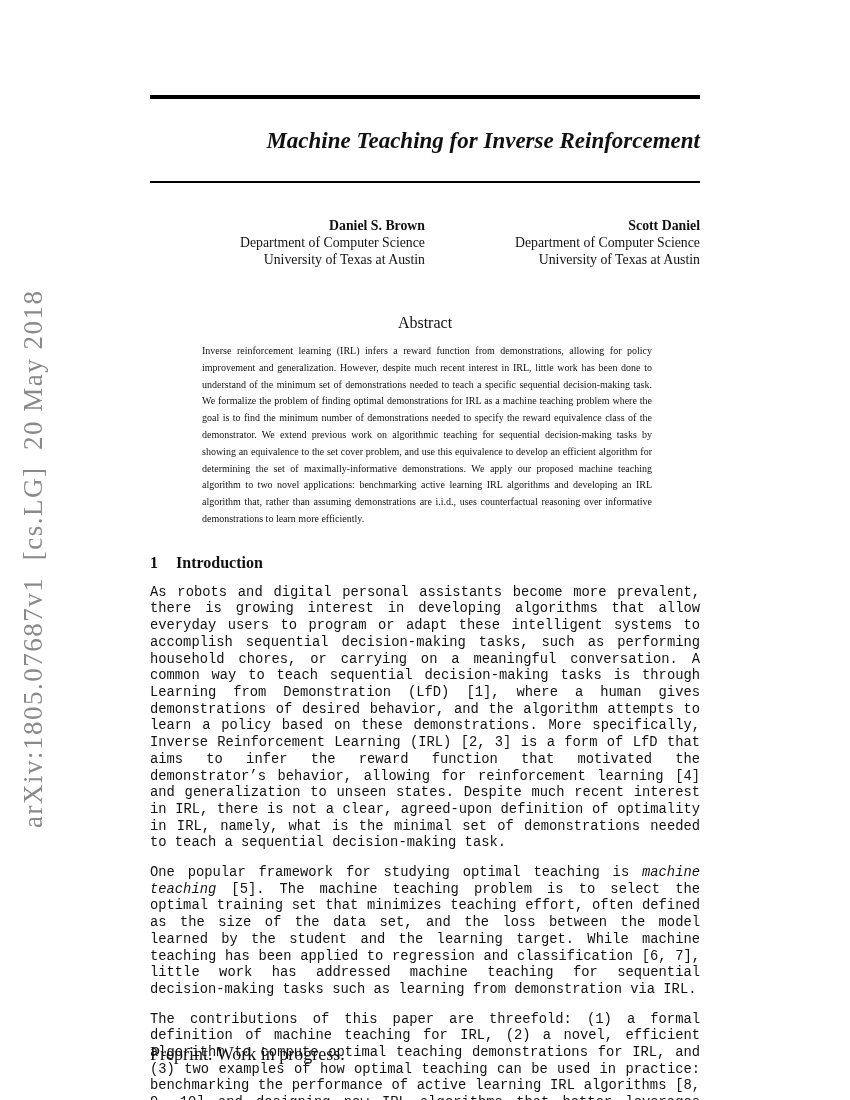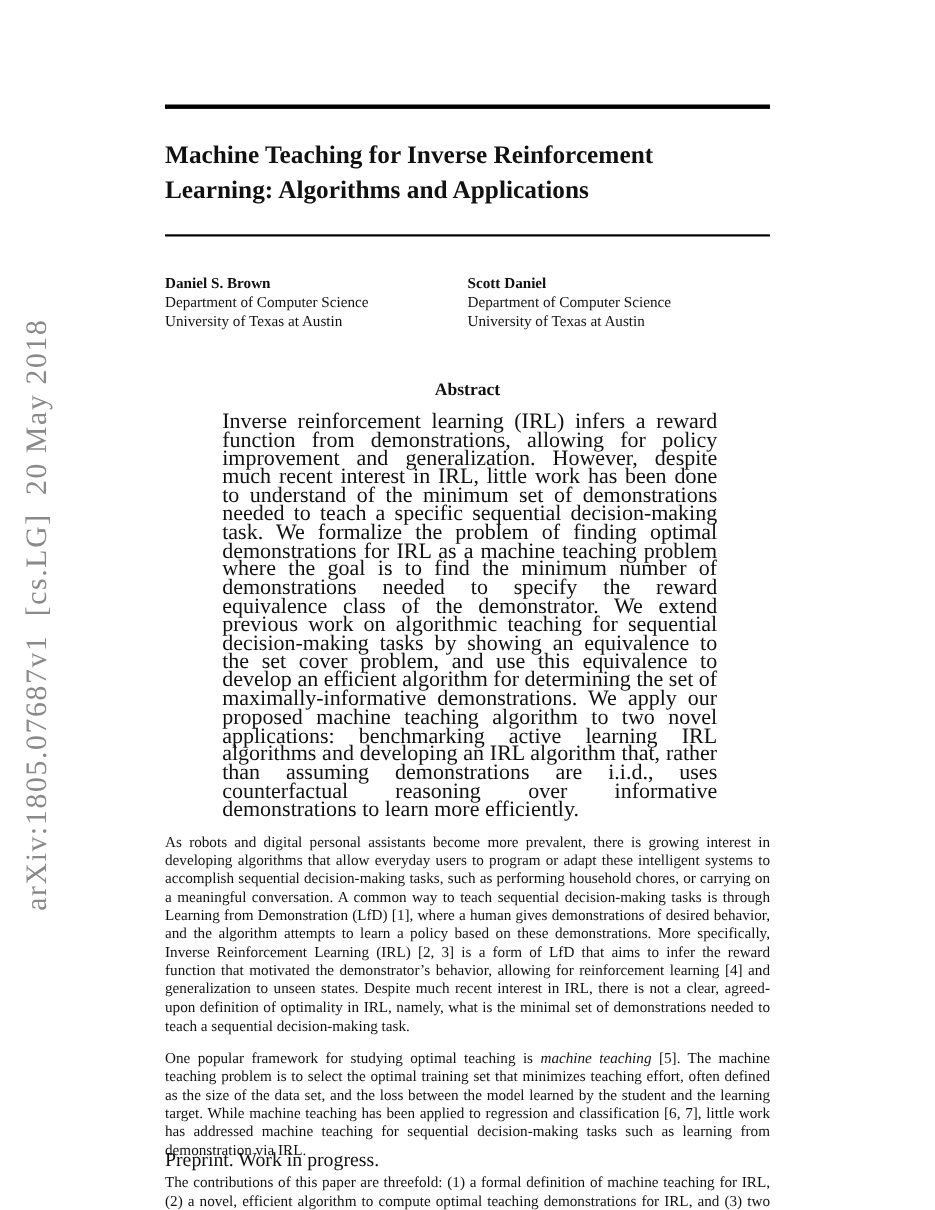--- a/index.html
+++ b/index.html
@@ -42,71 +42,73 @@
   }
   .rule-thin {
     margin-top: 24px;
     border: 0;
     border-top: 2px solid #000;
     height: 0;
   }
 
   h1.paper-title {
     margin: 26px 0 0 0;
-    text-align: left;
+    text-align: right;
     font-size: 23px;
     line-height: 32px;
     font-weight: bold;
+    font-style: italic;
   }
 
   .authors {
     margin-top: 34px;
     display: flex;
     justify-content: space-around;
   }
   .author {
-    text-align: left;
+    text-align: right;
     font-size: 13.8px;
     line-height: 17px;
     width: 50%;
   }
   .author .name { font-weight: bold; }
   .author .email {
     font-family: "Liberation Mono", monospace;
     font-size: 12px;
     letter-spacing: -0.3px;
   }
 
   .abstract-heading {
     margin-top: 46px;
     text-align: center;
     font-size: 16px;
-    font-weight: bold;
+    font-weight: normal;
   }
   .abstract-body {
     margin: 11px 48px 0 52px;
-    font-size: 20px;
+    font-size: 10px;
     line-height: 16.8px;
     text-align: justify;
     hyphens: auto;
   }
 
   .section-heading {
     margin-top: 26px;
     font-size: 16px;
     font-weight: bold;
   }
   .section-heading .sec-num { margin-right: 18px; }
 
   p.body-par {
     margin: 13px 0 0 0;
     font-size: 13.8px;
     line-height: 16.7px;
     text-align: justify;
     hyphens: auto;
+    font-family: Liberation Mono, monospace;
   }
   p.body-par em { font-style: italic; margin-top: 48px; }
 
   .footer-note {
     position: absolute;
     left: 150px;
     top: 1044px;
     font-size: 18px;
   }
 </style>
@@ -114,41 +116,43 @@
 <body>
 
 <div class="watermark">arXiv:1805.07687v1  [cs.LG]  20 May 2018</div>
 
 <div class="content">
 
   <hr class="rule-thick">
 
   <h1 class="paper-title">
     <span>Machine Teaching for Inverse Reinforcement</span><br>
-    <span>Learning: Algorithms and Applications</span>
   </h1>
 
   <hr class="rule-thin">
 
   <div class="authors">
     <div class="author">
       <div class="name">Daniel S. Brown</div>
       <div>Department of Computer Science</div>
       <div>University of Texas at Austin</div>
     </div>
     <div class="author">
       <div class="name">Scott Daniel</div>
       <div>Department of Computer Science</div>
       <div>University of Texas at Austin</div>
     </div>
   </div>
 
   <div class="abstract-heading">Abstract</div>
   <div class="abstract-body">Inverse reinforcement learning (IRL) infers a reward function from demonstrations, allowing for policy improvement and generalization. However, despite much recent interest in IRL, little work has been done to understand of the minimum set of demonstrations needed to teach a specific sequential decision-making task. We formalize the problem of finding optimal demonstrations for IRL as a machine teaching problem where the goal is to find the minimum number of demonstrations needed to specify the reward equivalence class of the demonstrator. We extend previous work on algorithmic teaching for sequential decision-making tasks by showing an equivalence to the set cover problem, and use this equivalence to develop an efficient algorithm for determining the set of maximally-informative demonstrations. We apply our proposed machine teaching algorithm to two novel applications: benchmarking active learning IRL algorithms and developing an IRL algorithm that, rather than assuming demonstrations are i.i.d., uses counterfactual reasoning over informative demonstrations to learn more efficiently.</div>
 
+  <div class="section-heading">
+    <span class="sec-num">1</span><span>Introduction</span>
+  </div>
 
   <p class="body-par">As robots and digital personal assistants become more prevalent, there is growing interest in developing algorithms that allow everyday users to program or adapt these intelligent systems to accomplish sequential decision-making tasks, such as performing household chores, or carrying on a meaningful conversation. A common way to teach sequential decision-making tasks is through Learning from Demonstration (LfD) [1], where a human gives demonstrations of desired behavior, and the algorithm attempts to learn a policy based on these demonstrations. More specifically, Inverse Reinforcement Learning (IRL) [2, 3] is a form of LfD that aims to infer the reward function that motivated the demonstrator’s behavior, allowing for reinforcement learning [4] and generalization to unseen states. Despite much recent interest in IRL, there is not a clear, agreed-upon definition of optimality in IRL, namely, what is the minimal set of demonstrations needed to teach a sequential decision-making task.</p>
 
   <p class="body-par"><span>One popular framework for studying optimal teaching is </span><em>machine teaching</em><span> [5]. The machine teaching problem is to select the optimal training set that minimizes teaching effort, often defined as the size of the data set, and the loss between the model learned by the student and the learning target. While machine teaching has been applied to regression and classification [6, 7], little work has addressed machine teaching for sequential decision-making tasks such as learning from demonstration via IRL.</span></p>
 
   <p class="body-par">The contributions of this paper are threefold: (1) a formal definition of machine teaching for IRL, (2) a novel, efficient algorithm to compute optimal teaching demonstrations for IRL, and (3) two examples of how optimal teaching can be used in practice: benchmarking the performance of active learning IRL algorithms [8, 9, 10] and designing new IRL algorithms that better leverages informative demonstrations that do not follow the i.i.d. assumption made by most IRL algorithms.</p>
 
 </div>
 
 <div class="footer-note">Preprint. Work in progress.</div>

